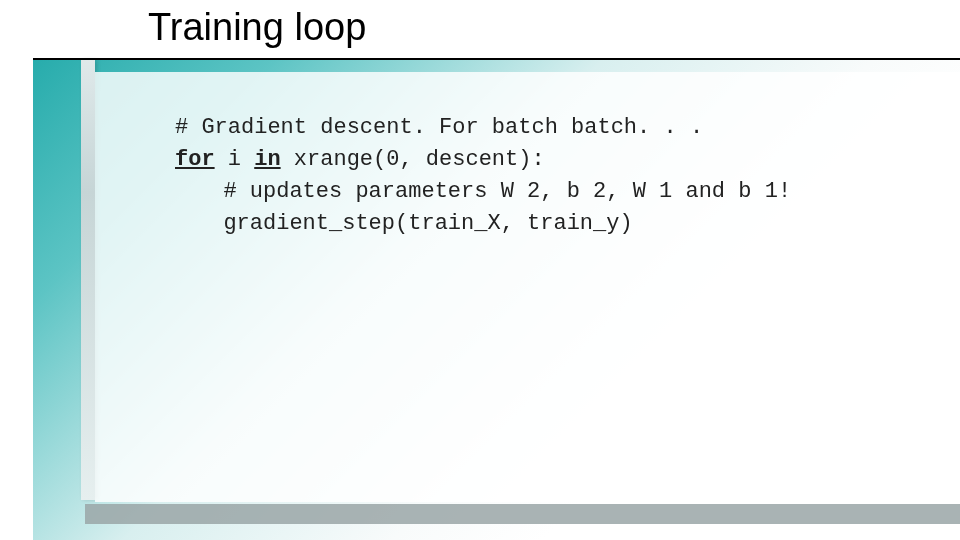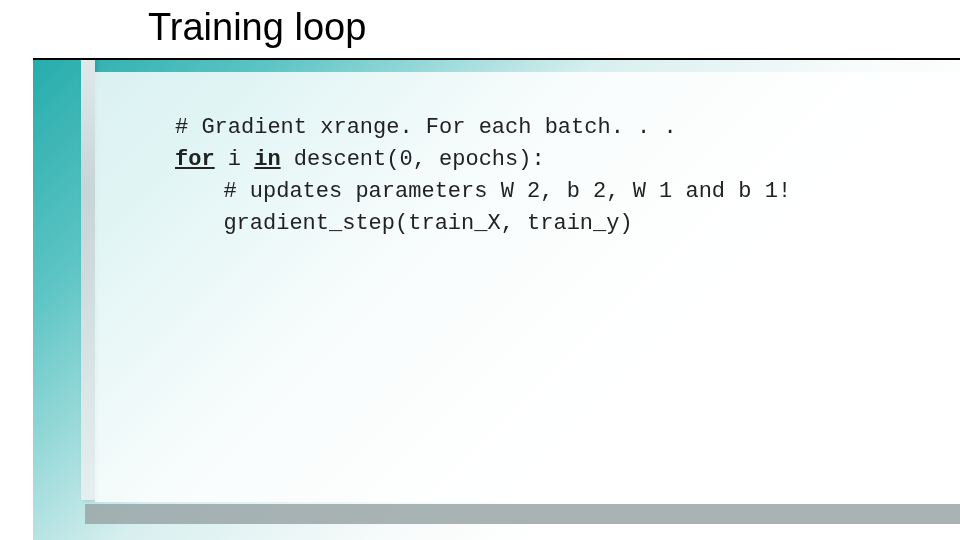--- a/index.html
+++ b/index.html
@@ -93,21 +93,21 @@
 
 <div class="slide">
 
   <div class="title-bar"></div>
   <div class="title-underline"></div>
   <div class="title">Training loop</div>
 
   <div class="left-accent"></div>
 
   <div class="content">
-    <div class="code"><span># Gradient xrange. For each batch. . .</span>
-<span class="kw">for</span><span> i </span><span class="kw">in</span><span> descent(0, epochs):</span>
+    <div class="code"><span># Gradient descent. For batch batch. . .</span>
+<span class="kw">for</span><span> i </span><span class="kw">in</span><span> xrange(0, descent):</span>
 <span class="indent"></span><span># updates parameters W 2, b 2, W 1 and b 1!</span>
 <span class="indent"></span><span>gradient_step(train_X, train_y)</span></div>
   </div>
 
   <div class="footer-bar"></div>
 
 </div>
 
 </body></html>

